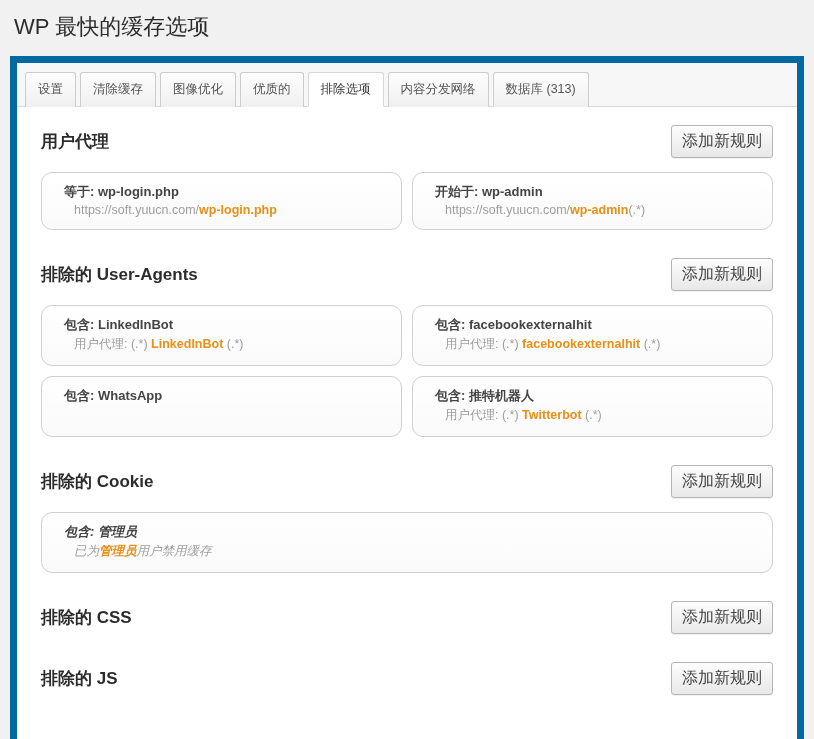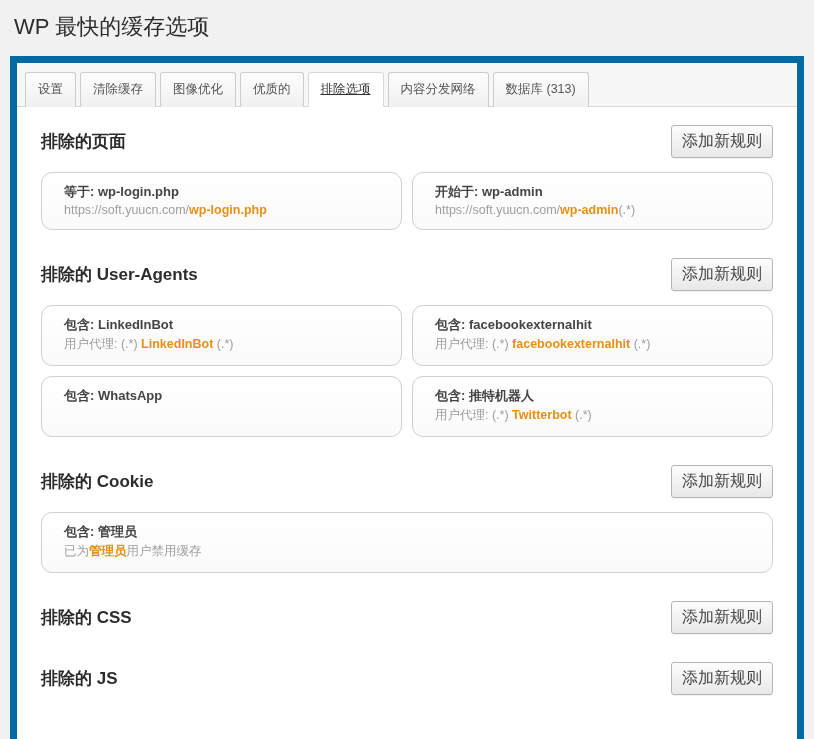--- a/index.html
+++ b/index.html
@@ -38,21 +38,20 @@
   border-radius: 3px 3px 0 0;
   cursor: pointer;
   position: relative;
   top: 1px;
 }
 .tab.active {
   background: #fff;
   border-color: #d8d8d8;
   border-bottom: 1px solid #fff;
   color: #333;
-  text-decoration: underline;
 }
 .content {
   padding: 18px 24px 30px;
 }
 .section {
   margin-bottom: 28px;
 }
 .section-header {
   display: flex;
   justify-content: space-between;
@@ -78,30 +77,31 @@
   display: grid;
   grid-template-columns: 1fr 1fr;
   gap: 10px;
 }
 .rule-card {
   border: 1px solid #d0d0d0;
   border-radius: 11px;
   padding: 10px 22px 12px;
   background: linear-gradient(#ffffff, #fafafa);
 }
-.rule-card.full { grid-column: 1 / -1; }
+.rule-card.full { grid-column: 1 / -1; font-style: italic; }
 .rule-label {
   font-size: 13px;
   font-weight: 700;
   color: #444;
   margin-bottom: 2px;
 }
 .rule-detail {
   font-size: 12.5px;
   color: #9e9e9e;
+  margin-left: 10px;
 }
 .hl { color: #e59017; font-weight: 600; }
 </style>
 </head>
 <body>
 
 <div class="page-title">WP 最快的缓存选项</div>
 
 <div class="panel">
 
@@ -112,21 +112,21 @@
     <div class="tab">优质的</div>
     <div class="tab active">排除选项</div>
     <div class="tab">内容分发网络</div>
     <div class="tab">数据库 (313)</div>
   </div>
 
   <div class="content">
 
     <div class="section">
       <div class="section-header">
-        <div class="section-title">排除的页面</div>
+        <div class="section-title">用户代理</div>
         <button class="add-btn">添加新规则</button>
       </div>
       <div class="rules-grid">
         <div class="rule-card">
           <div class="rule-label">
             <span>等于:</span>
             <span>wp-login.php</span>
           </div>
           <div class="rule-detail">
             <span>https://soft.yuucn.com/</span><span class="hl">wp-login.php</span><span></span>

